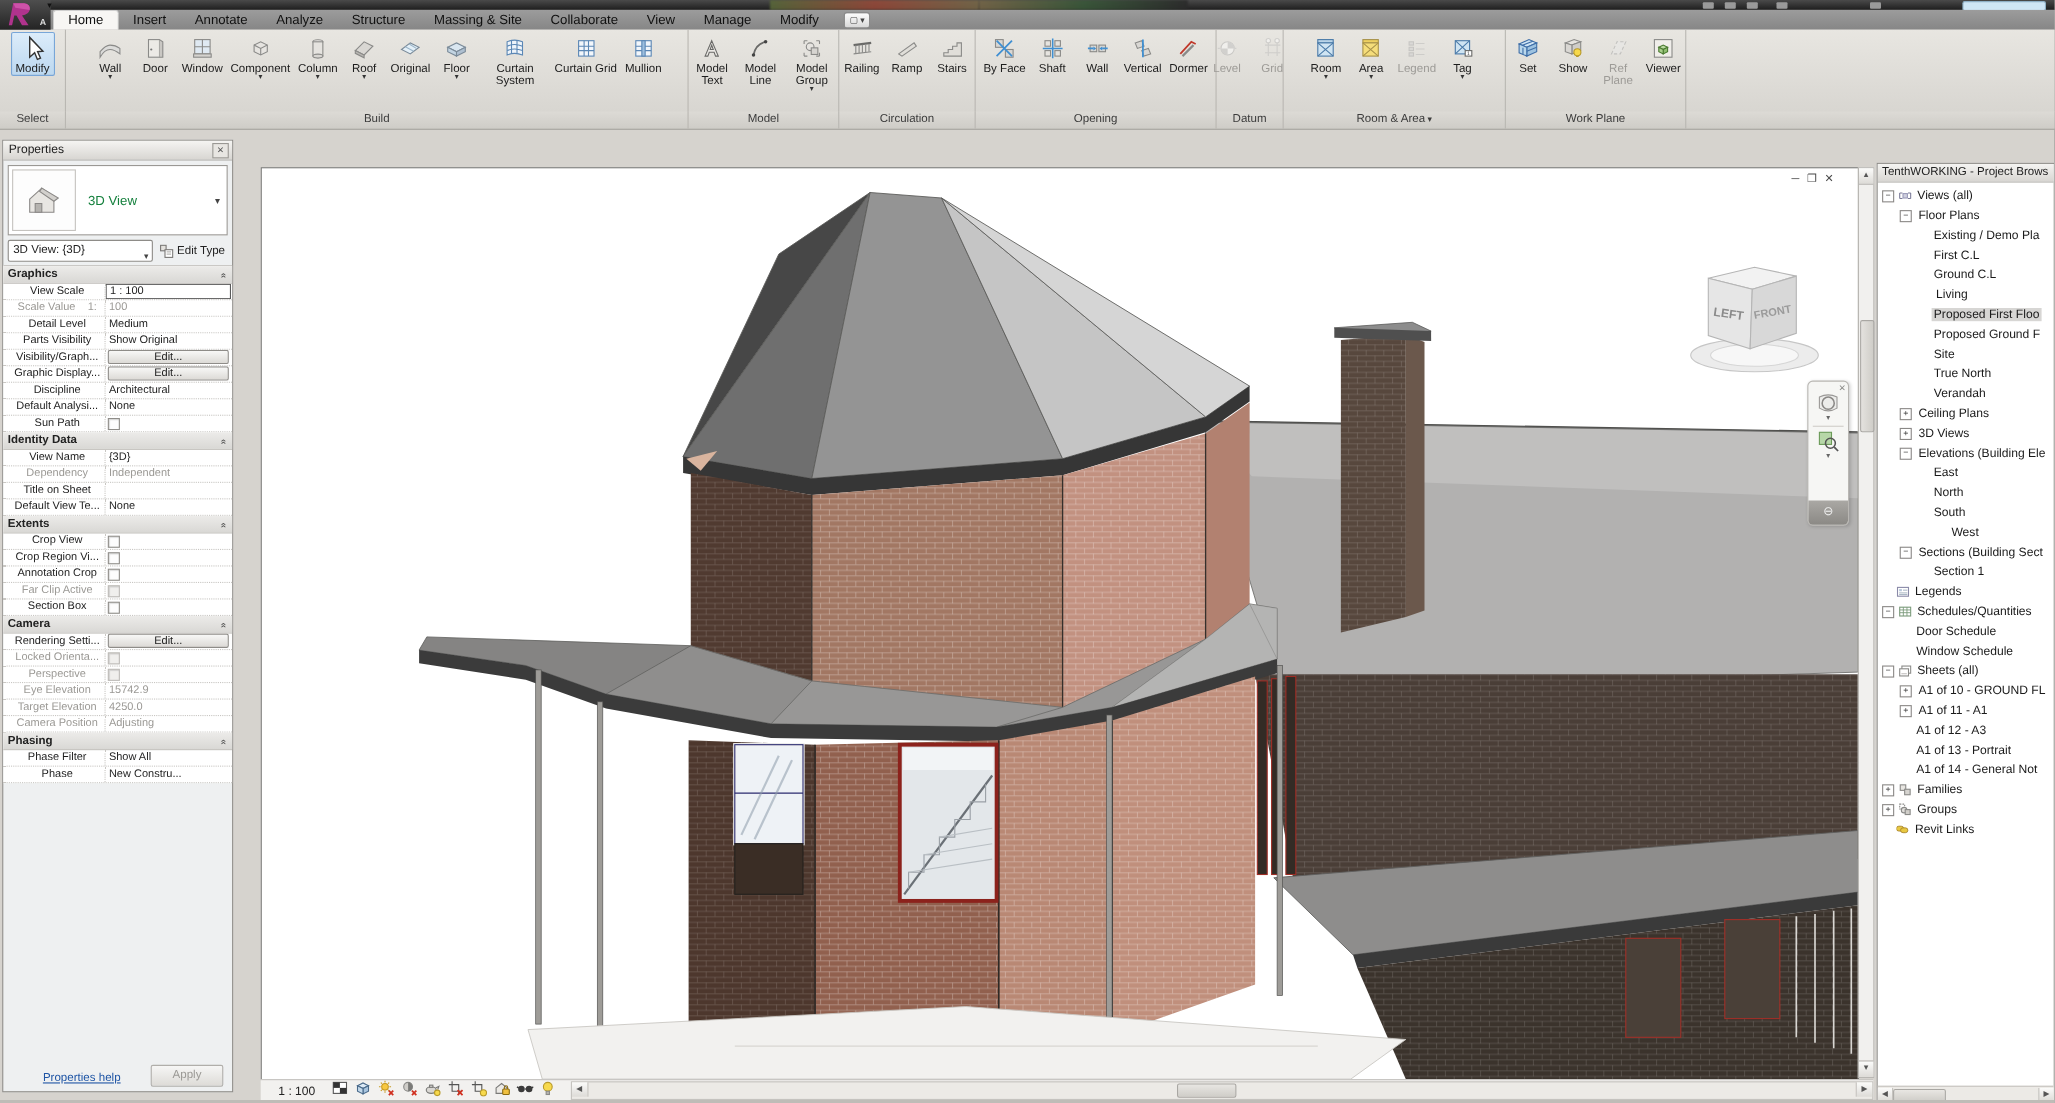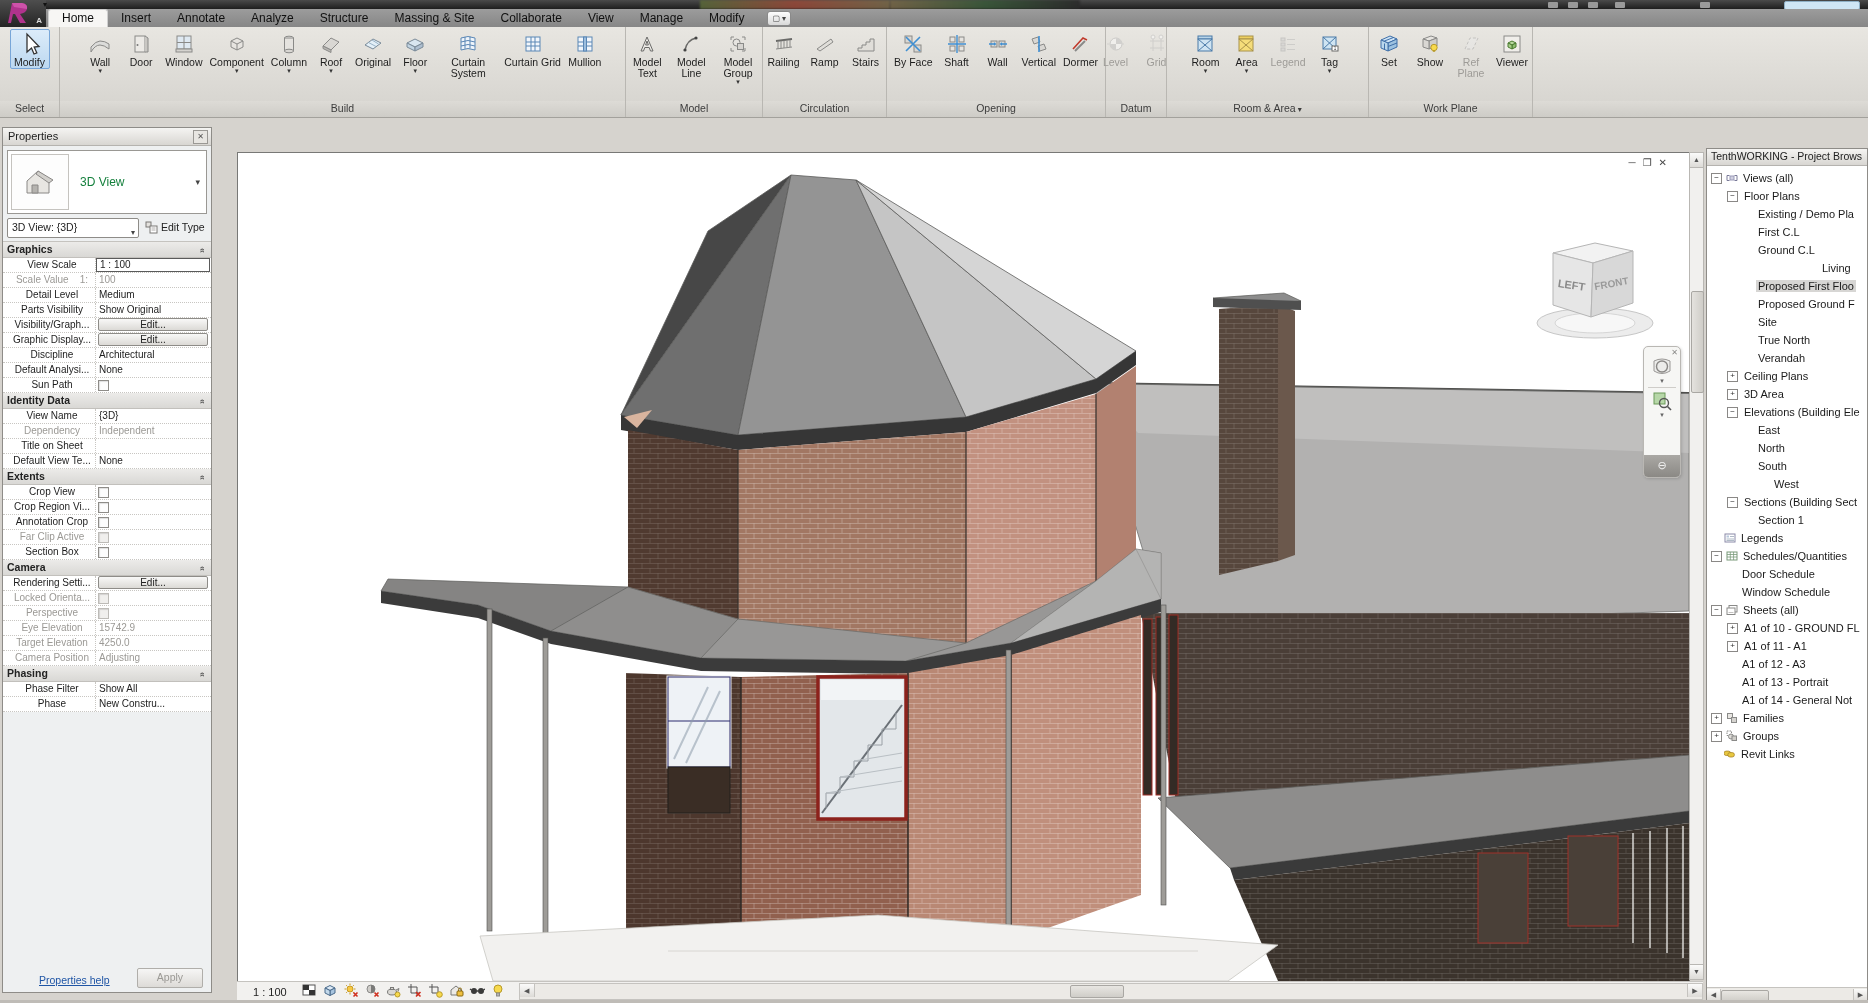--- a/index.html
+++ b/index.html
@@ -32,21 +32,21 @@
   .rbtn.disabled .ric{opacity:.45;filter:grayscale(1);}
   .rbtn.selected{background:linear-gradient(#dcecfa,#bcd8f0);border:1px solid #78a6d8;}
   
   #props{position:absolute;left:2px;top:127px;width:210px;height:866px;background:#eef0f1;border:1px solid #8e8c88;box-sizing:border-box;}
   #props-title{height:17px;background:linear-gradient(#f5f4f2,#d8d6d2);border-bottom:1px solid #b5b3af;font-size:11px;color:#222;line-height:16px;padding-left:5px;position:relative;}
   #props-close{position:absolute;right:3px;top:2px;width:13px;height:12px;border:1px solid #9a9894;background:#e8e6e2;font-size:8px;line-height:11px;text-align:center;color:#555;}
   #type-sel{margin:4px;height:62px;background:#fff;border:1px solid #9a9894;position:relative;display:flex;align-items:center;}
   #type-thumb{width:56px;height:54px;margin:3px;border:1px solid #c5c3bf;display:flex;align-items:center;justify-content:center;background:#fdfdfd;}
   #type-name{font-size:12px;color:#15803d;margin-left:8px;}
   #type-dd{position:absolute;right:6px;top:26px;font-size:9px;color:#444;}
-  #combo-row{display:flex;margin:1px 4px 3px;gap:4px;}
+  #combo-row{display:flex;margin:1px 4px 3px;gap:4px;align-items:center;}
   #inst-combo{flex:0 0 126px;height:18px;background:#fff;border:1px solid #8e8c88;border-radius:2px;font-size:10.5px;line-height:17px;padding-left:4px;position:relative;color:#222;}
   #inst-combo .dd{position:absolute;right:3px;top:5px;font-size:8px;color:#444;}
   #edit-type{flex:1;height:18px;display:flex;align-items:center;gap:3px;font-size:10.5px;color:#222;padding-left:2px;}
   #prop-sections{background:#fff;border-top:1px solid #c5c3bf;}
   .sec-head{height:15px;background:linear-gradient(#ecebe9,#d9d8d5);border-bottom:1px solid #c2c0bc;font-size:10.5px;font-weight:bold;color:#222;line-height:15px;padding-left:4px;position:relative;}
   .sec-head .chev{position:absolute;right:6px;top:1px;font-size:9px;color:#555;transform:rotate(-90deg);}
   .prow{height:14px;display:flex;border-bottom:1px dotted #c8c6c2;font-size:10px;}
   .prow .pl{width:86px;padding-left:6px;line-height:14px;color:#1d1d1d;border-right:1px dotted #c8c6c2;white-space:pre;overflow:hidden;text-align:center;}
   .prow .pv{flex:1;line-height:13px;padding-left:3px;color:#1d1d1d;position:relative;overflow:hidden;white-space:nowrap;}
   .prow.dis .pl,.prow.dis .pv{color:#9b9995;}
@@ -924,21 +924,21 @@
           <span class="tlabel">Existing / Demo Pla</span>
         </div>
         <div class="trow" style="padding-left: 36px;">
           <span class="tog-sp"></span>
           <span class="tlabel">First C.L</span>
         </div>
         <div class="trow" style="padding-left: 36px;">
           <span class="tog-sp"></span>
           <span class="tlabel">Ground C.L</span>
         </div>
-        <div class="trow" style="padding-left: 52px; margin-left: 48px;">
+        <div class="trow" style="padding-left: 38px;">
           <span class="tog-sp"></span>
           <span class="tlabel">Living</span>
         </div>
         <div class="trow" style="padding-left: 36px;">
           <span class="tog-sp"></span>
           <span class="tlabel sel">Proposed First Floo</span>
         </div>
         <div class="trow" style="padding-left: 36px;">
           <span class="tog-sp"></span>
           <span class="tlabel">Proposed Ground F</span>
@@ -954,21 +954,21 @@
         <div class="trow" style="padding-left: 36px;">
           <span class="tog-sp"></span>
           <span class="tlabel">Verandah</span>
         </div>
         <div class="trow" style="padding-left: 20px;">
           <span class="tog">+</span>
           <span class="tlabel">Ceiling Plans</span>
         </div>
         <div class="trow" style="padding-left: 20px;">
           <span class="tog">+</span>
-          <span class="tlabel">3D Area</span>
+          <span class="tlabel">3D Views</span>
         </div>
         <div class="trow" style="padding-left: 20px;">
           <span class="tog">−</span>
           <span class="tlabel">Elevations (Building Ele</span>
         </div>
         <div class="trow" style="padding-left: 36px;">
           <span class="tog-sp"></span>
           <span class="tlabel">East</span>
         </div>
         <div class="trow" style="padding-left: 36px;">

